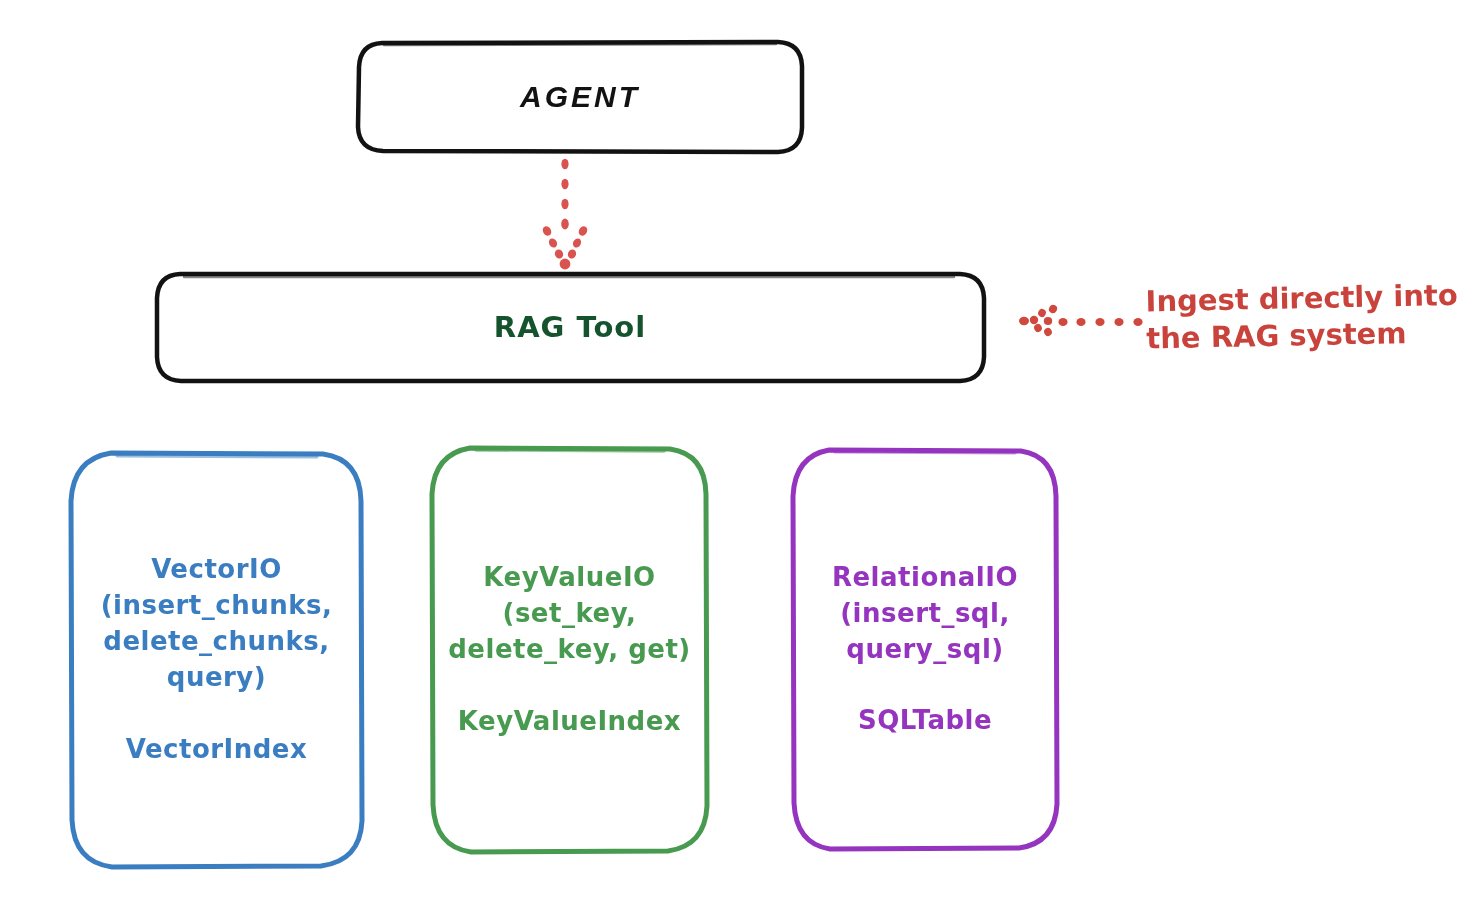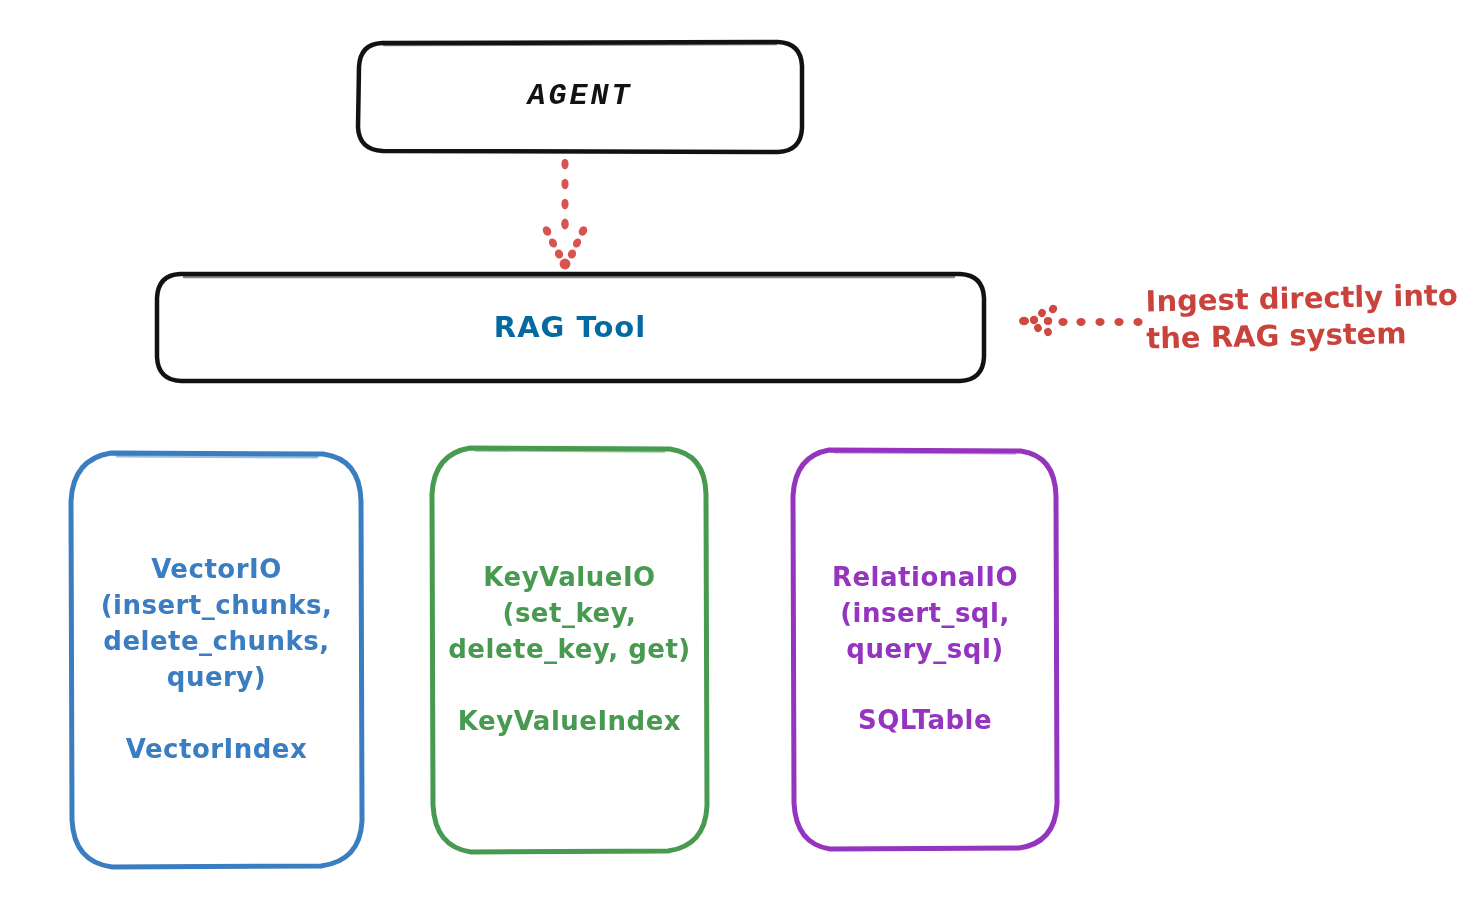--- a/index.html
+++ b/index.html
@@ -34,39 +34,39 @@
   }
 
   
   #agent-box {
     left: 356px;
     top: 40px;
     width: 448px;
     height: 114px;
   }
   #agent-box .node-label {
-    font-family: Liberation Mono, monospace;
+    font-family: Liberation Sans, sans-serif;
     font-style: italic;
     font-weight: 700;
     font-size: 30px;
     letter-spacing: 3px;
     color: #121212;
   }
   #rag-tool-box {
     left: 154px;
     top: 271px;
     width: 832px;
     height: 113px;
   }
   #rag-tool-box .node-label {
     font-family: "DejaVu Sans", sans-serif;
     font-weight: 600;
     font-size: 29px;
     letter-spacing: 1px;
-    color: #0369a1;
+    color: #14532d;
   }
 
   
   #vector-box {
     left: 67px;
     top: 449px;
     width: 299px;
     height: 422px;
     align-items: center;
   }

